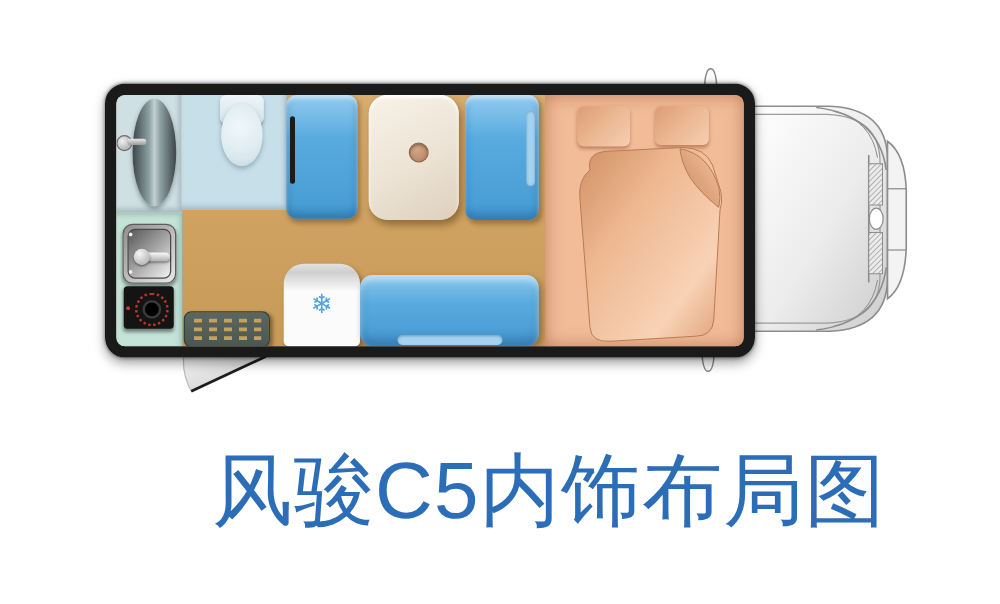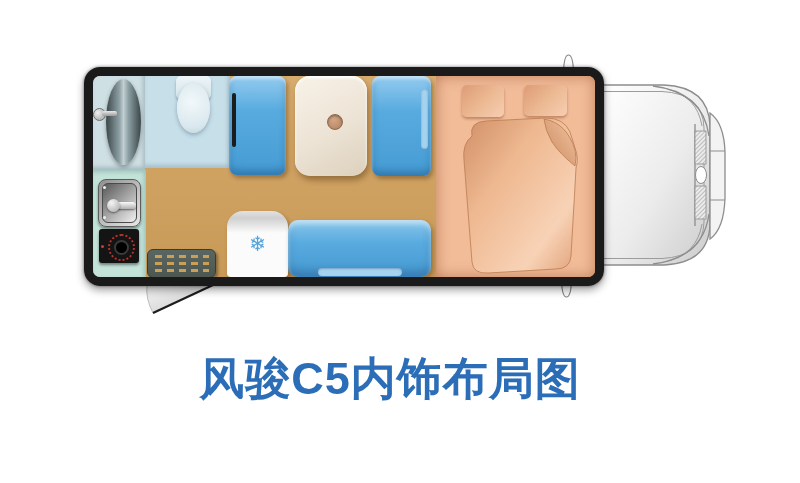--- a/index.html
+++ b/index.html
@@ -99,21 +99,21 @@
 
   
   .sofa{left:195px;top:144px;width:143px;height:57px;border-radius:10px;
     background:linear-gradient(180deg,#8ac6ec 0%,var(--seat-blue,#58abdf) 40%,#4698d0 100%);
     box-shadow:inset 0 4px 5px rgba(255,255,255,.5),inset 0 -6px 8px rgba(15,60,110,.3),2px 3px 5px rgba(60,30,0,.35);}
   .sofa-pill{position:absolute;left:30px;top:48px;width:84px;height:8px;border-radius:5px;
     background:var(--seat-blue-light,#a5d2ee);box-shadow:inset 0 1px 2px rgba(20,70,120,.35);}
 
   
   #title{position:absolute;left:170px;top:349px;width:440px;height:56px;z-index:3;
-    color:var(--title-blue,#2c6db7);font-size:45px;font-weight:bold;text-align:center;
+    color:var(--title-blue,#2c6db7);font-size:64px;font-weight:normal;text-align:center;
     letter-spacing:1px;white-space:nowrap;}
 </style>
 </head>
 <body>
 
 <svg id="cab-layer" width="800" height="483" viewBox="0 0 800 483">
   <defs>
     <linearGradient id="cabGrad" x1="0" y1="0" x2="1" y2="1">
       <stop offset="0" stop-color="#ffffff"></stop>
       <stop offset="0.55" stop-color="#ececec"></stop>

